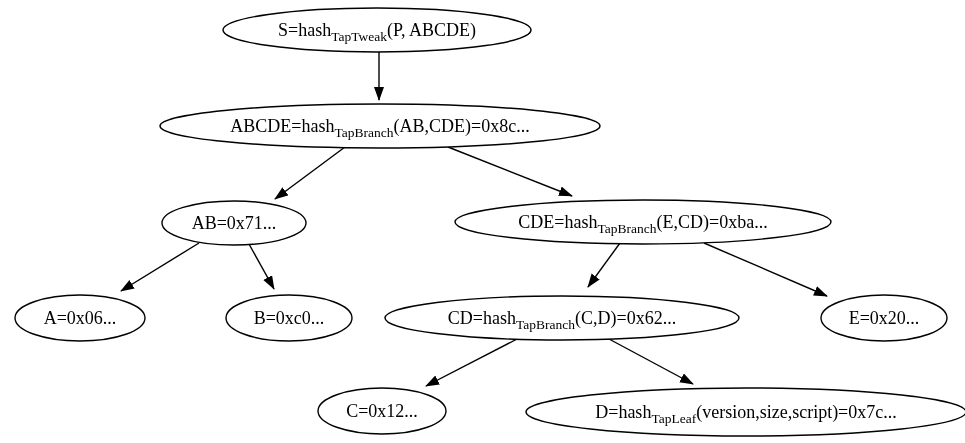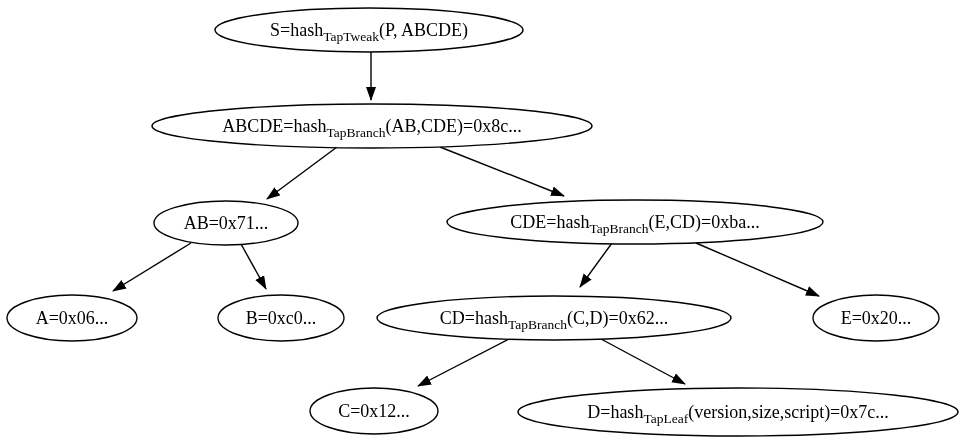--- a/index.html
+++ b/index.html
@@ -6,20 +6,21 @@
     margin: 0;
     padding: 0;
     background: #ffffff;
   }
   .canvas {
     position: relative;
     width: 835px;
     height: 443px;
     background: #ffffff;
     font-family: "Liberation Serif", "DejaVu Serif", serif;
+    margin-left: 8px;
   }
   svg { display: block; }
   .node-ellipse {
     fill: #ffffff;
     stroke: #000000;
     stroke-width: 1.4;
   }
   .edge {
     stroke: #000000;
     stroke-width: 1.4;

